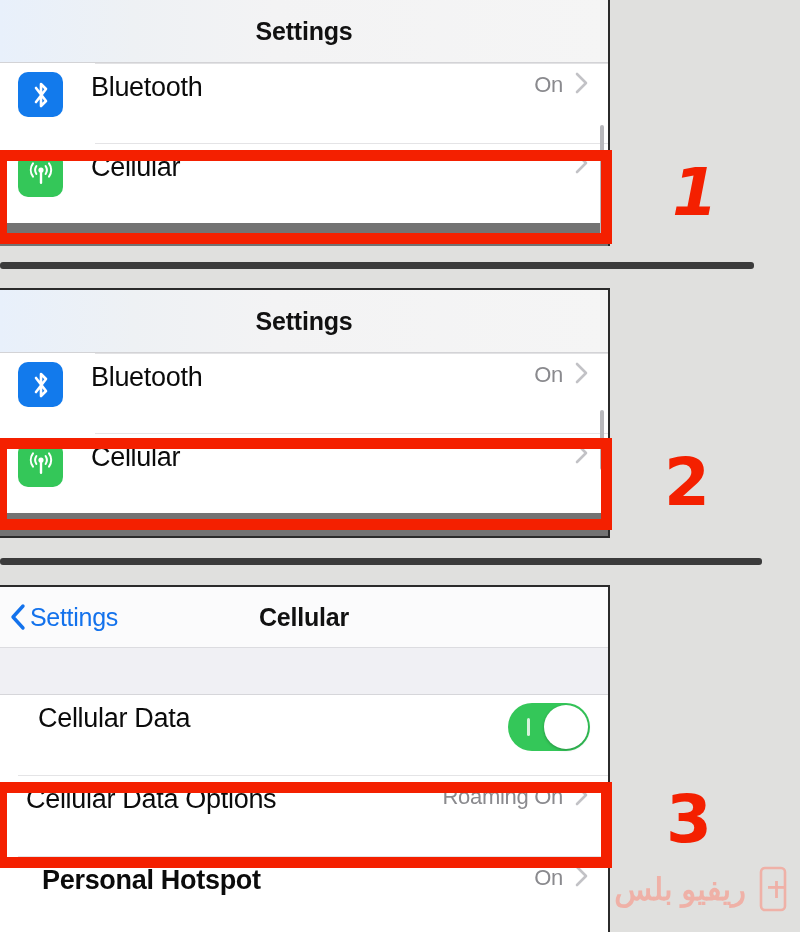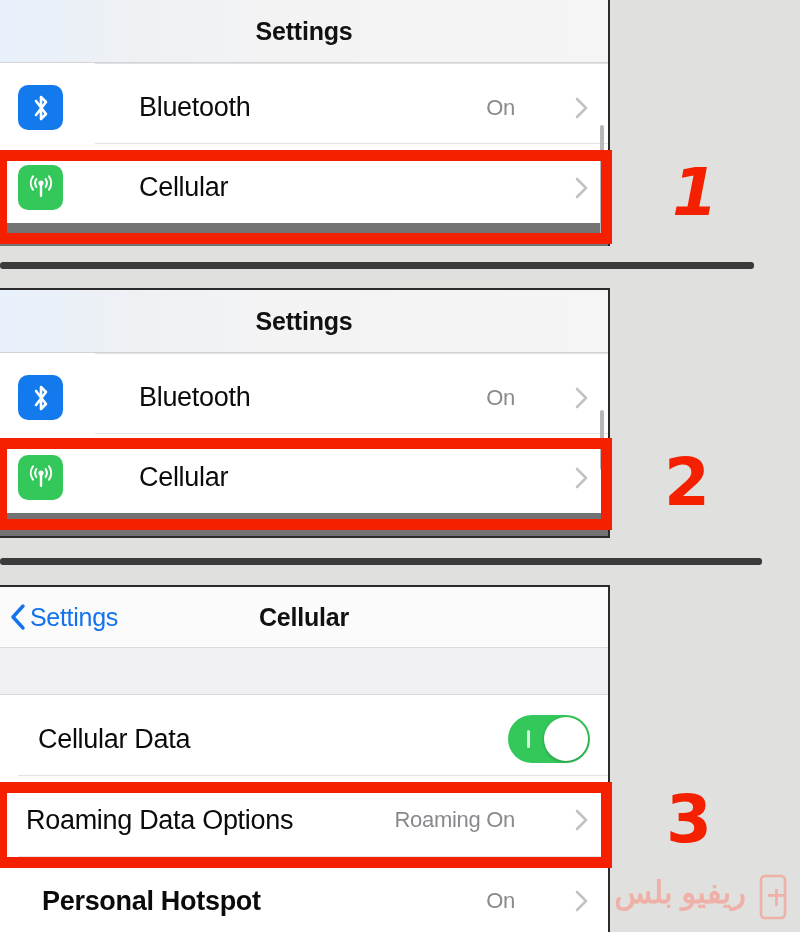--- a/index.html
+++ b/index.html
@@ -86,27 +86,26 @@
   }
   .top-hairline {
     height: 1px;
     background: #e2e2e4;
     margin-left: 95px;
   }
 
   .row {
     position: relative;
     display: flex;
-    align-items: center;
+    align-items: flex-start;
     height: 79px;
     background: #fff;
     padding: 8px 14px 0 18px;
     box-sizing: border-box;
     cursor: pointer;
-    gap: 48px;
   }
   .row.tall { height: 80px; }
   .row .app-icon {
     width: 45px; height: 45px;
     border-radius: 10px;
     flex: 0 0 45px;
     display: flex;
     align-items: center;
     justify-content: center;
   }
@@ -212,22 +211,23 @@
     border-radius: 3px;
     z-index: 15;
   }
   .divider.d1 { top: 262px; width: 754px; }
   .divider.d2 { top: 558px; width: 762px; }
 
   
   .watermark {
     position: absolute;
     right: 8px;
-    bottom: 12px;
-    display: flex;
+    bottom: 20px;
+    display: flex;
+    align-items: center;
     gap: 8px;
     z-index: 40;
     opacity: .82;
   }
   .watermark .wm-text {
     font-size: 31px;
     color: #f3a79c;
     font-weight: bold;
     direction: rtl;
     letter-spacing: 0px;
@@ -355,21 +355,21 @@
         <div class="label" style="margin-left:20px;">Cellular Data</div>
         <div class="spring"></div>
         <div class="toggle">
           <div class="bar"></div>
           <div class="knob"></div>
         </div>
       </div>
       <div class="row-sep full"></div>
 
       <div class="row tall">
-        <div class="label" style="margin-left:8px;">Roaming Data Options</div>
+        <div class="label" style="margin-left:8px;">Cellular Data Options</div>
         <div class="spring"></div>
         <div class="value">Roaming On</div>
         <svg class="chev" viewBox="0 0 13 22">
           <path d="M2 2 L11 11 L2 20" fill="none" stroke="#c2c2c6" stroke-width="2.6" stroke-linecap="round" stroke-linejoin="round"></path>
         </svg>
       </div>
       <div class="row-sep full"></div>
 
       <div class="row tall">
         <div class="label" style="margin-left:24px;font-weight:bold;">Personal Hotspot</div>

